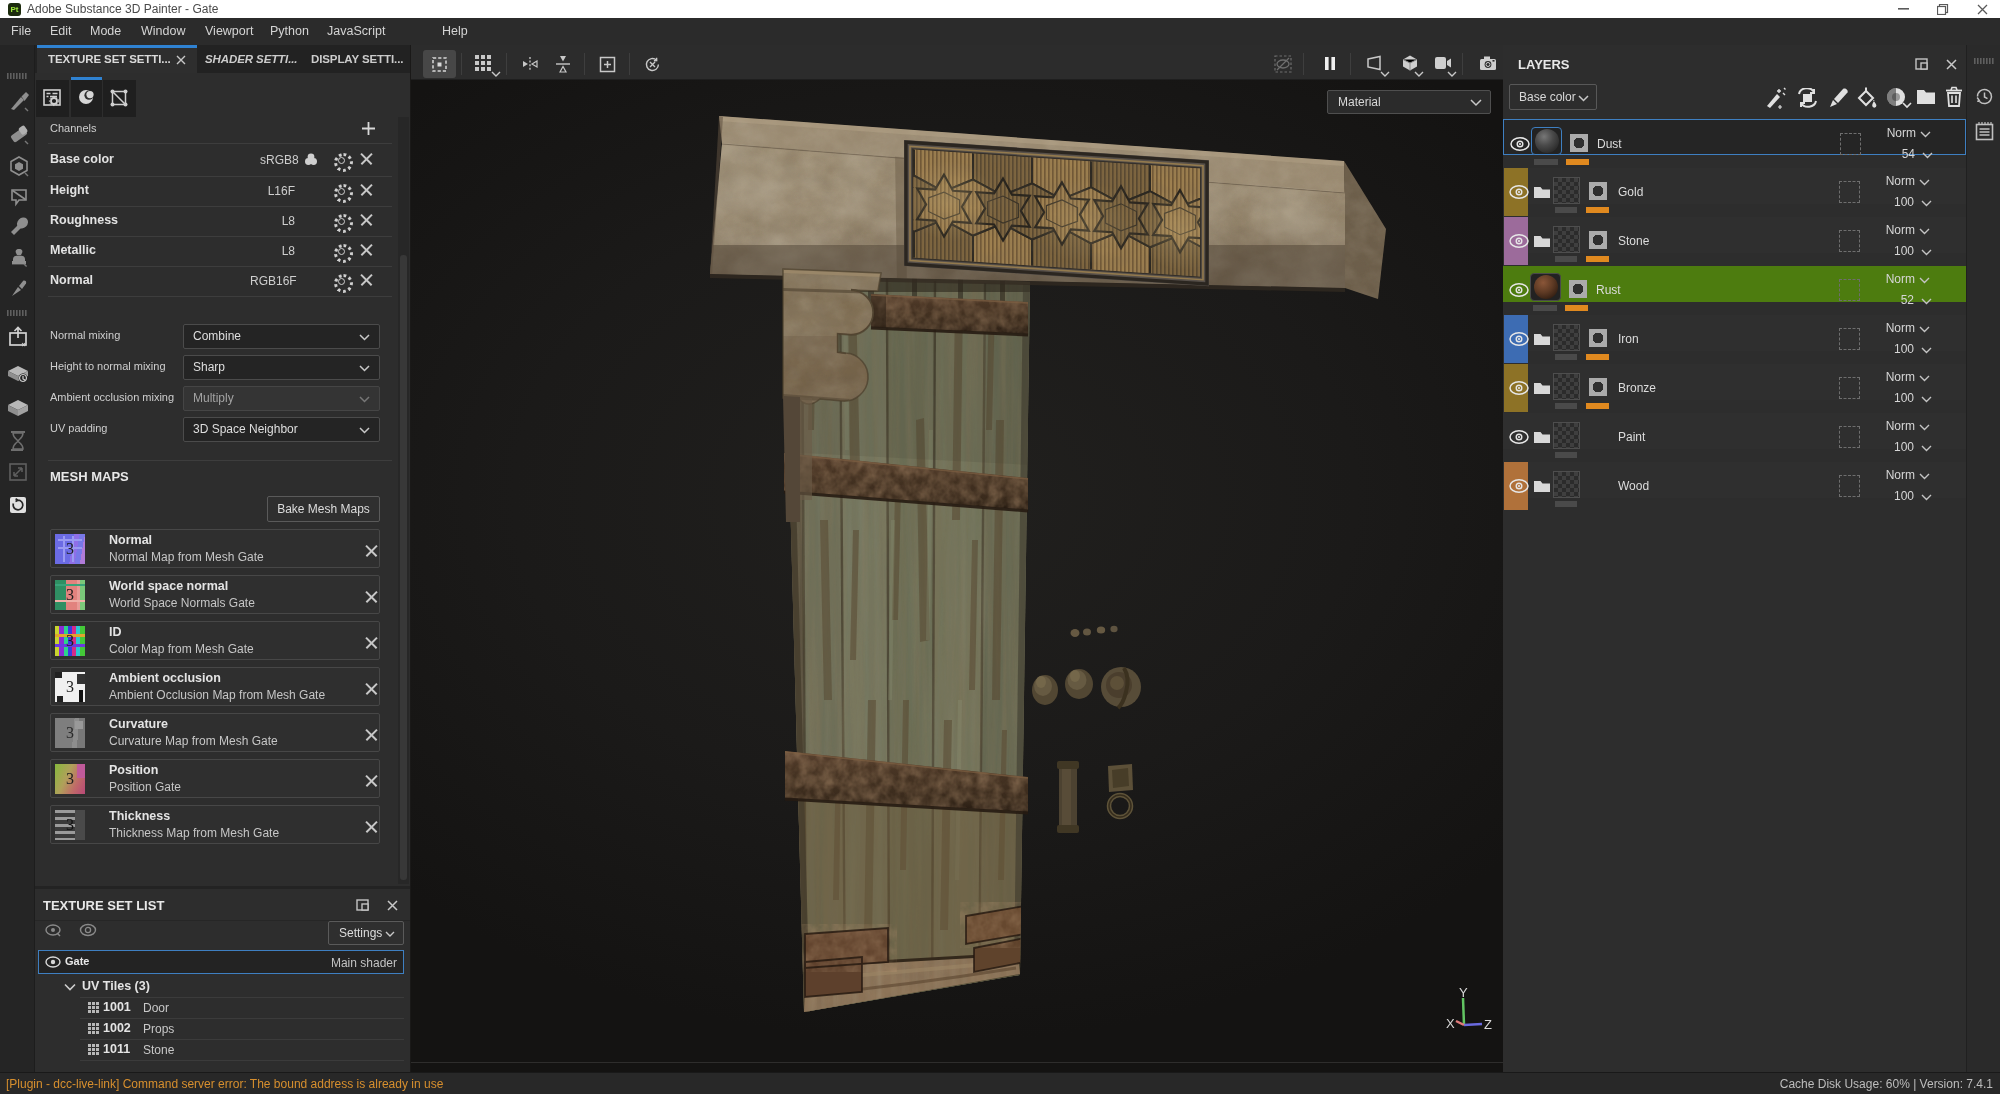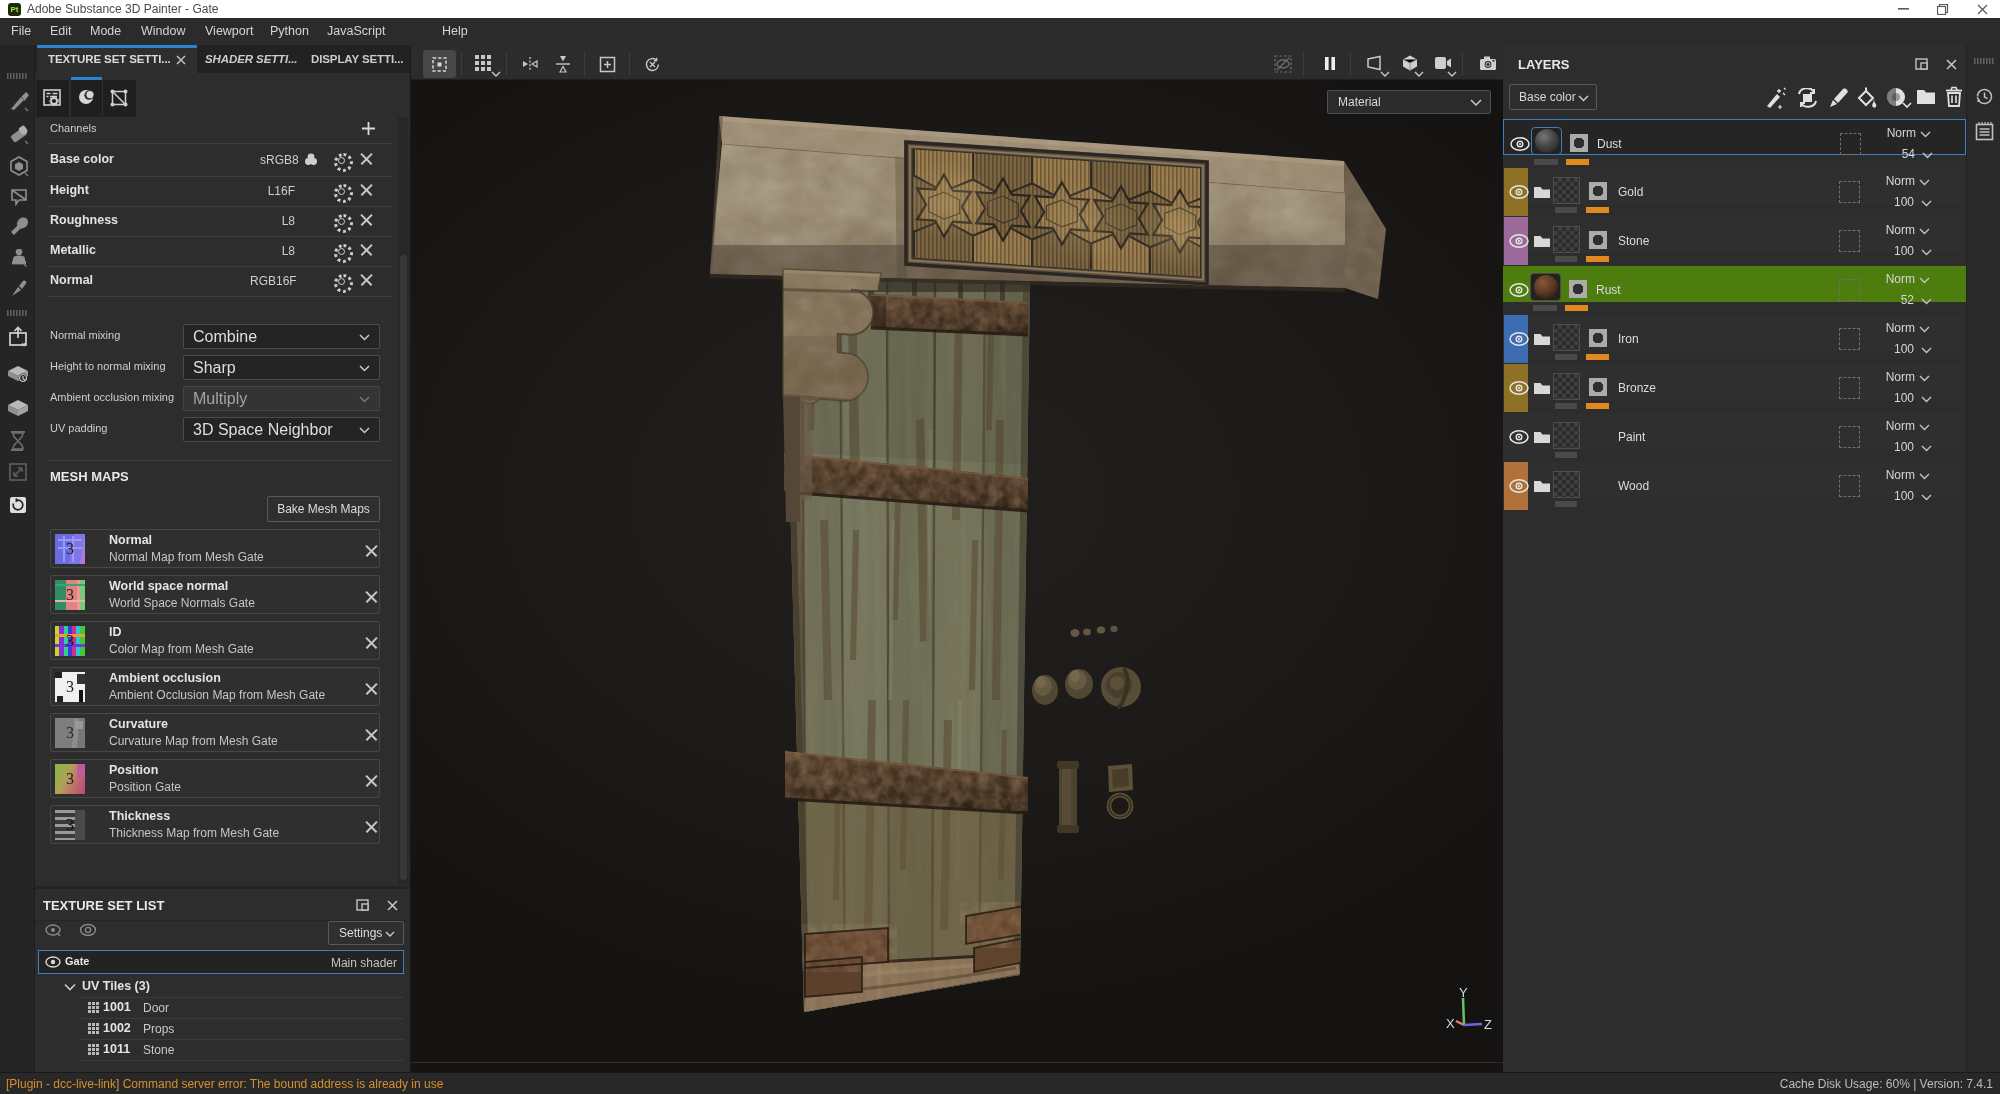--- a/index.html
+++ b/index.html
@@ -19,21 +19,21 @@
 #leftpanel { left:35px; top:45px; width:375px; height:1027px; background:#2d2d2d; }
 #tabbar { left:0; top:0; width:375px; height:28px; background:#222222; overflow:hidden; }
 #tabactive { left:2px; top:0; width:160px; height:28px; background:#2e2e2e; border-top:3px solid #2f82d2; }
 .tabtxt { font-weight:bold; font-size:11.5px; color:#dadada; white-space:nowrap; letter-spacing:-0.1px; }
 #subtabs { left:0; top:28px; width:375px; height:44px; background:#2d2d2d; }
 .subtab { top:7px; width:33px; height:37px; background:#1f1f1f; }
 .seprow { left:13px; width:344px; height:1px; background:#3d3d3d; }
 .chname { left:15px; font-size:12.5px; font-weight:bold; color:#e2e2e2; }
 .chval { font-size:12px; color:#cecece; }
 .lbl { left:15px; font-size:11px; color:#cecece; white-space:nowrap; }
-.dd { left:148px; width:197px; height:25px; background:#242424; border:1px solid #4b4b4b; border-radius:2px; font-size:16px; color:#dedede; line-height:23px; padding-left:9px; }
+.dd { left:148px; width:197px; height:25px; background:#242424; border:1px solid #4b4b4b; border-radius:2px; font-size:12px; color:#dedede; line-height:23px; padding-left:9px; }
 .dd .chev { position:absolute; right:9px; top:9px; }
 .card { left:15px; width:330px; height:39px; background:#2f2f2f; border:1px solid #474747; border-radius:2px; }
 .cardtitle { left:58px; top:3px; font-size:12.5px; font-weight:bold; color:#e4e4e4; }
 .carddesc { left:58px; top:20px; font-size:12px; color:#c6c6c6; }
 .thumb { left:4px; top:4px; width:30px; height:30px; }
 .thumb3 { position:absolute; left:0; top:0; width:30px; height:30px; text-align:center; line-height:30px; font-size:16px; color:#1e1e1e; font-family:"Liberation Serif",serif; }
 
 #vptoolbar { left:411px; top:45px; width:1092px; height:35px; background:#2c2c2c; border-bottom:1px solid #1f1f1f; }
 #viewport { left:411px; top:80px; width:1092px; height:992px; background:radial-gradient(ellipse 70% 55% at 48% 42%, #21201e 0%, #1b1a19 55%, #141312 100%); }
 #matdd { left:1327px; top:90px; width:164px; height:24px; background:#2b2b2b; border:1px solid #4f4f4f; border-radius:2px; font-size:12px; color:#d8d8d8; line-height:22px; padding-left:10px; }

